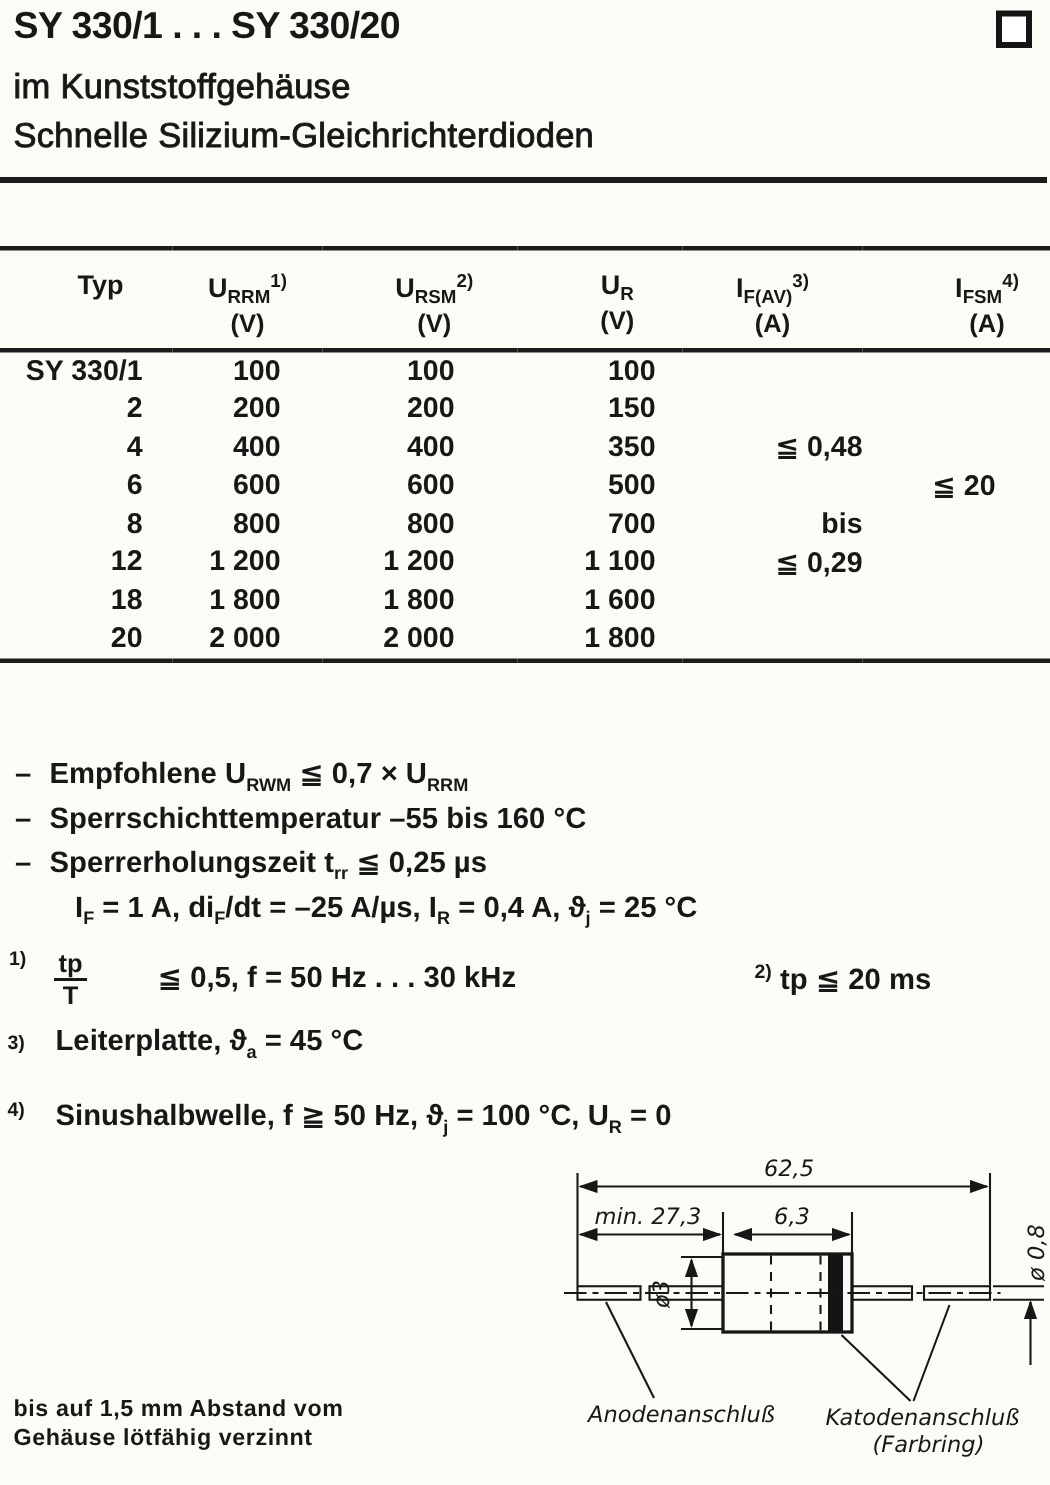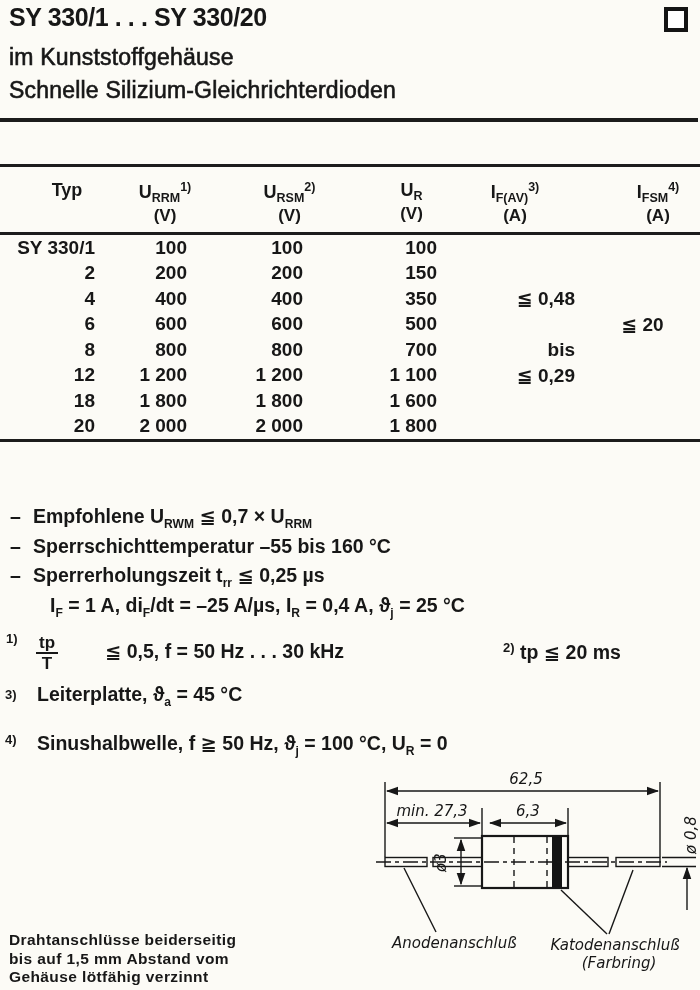--- a/index.html
+++ b/index.html
@@ -231,18 +231,17 @@
 
     <line class="ln" x1="74" y1="110" x2="106" y2="174"></line>
     <text x="62" y="190">Anodenanschluß</text>
     <line class="ln" x1="231" y1="132" x2="277" y2="176"></line>
     <line class="ln" x1="303" y1="112" x2="279" y2="176"></line>
     <text x="285" y="192" text-anchor="middle">Katodenanschluß</text>
     <text x="289" y="210" text-anchor="middle">(Farbring)</text>
   </svg>
 
   <div class="solder-note">
-    <div>Drahtanschlüsse beiderseitig</div>
     <div>bis auf 1,5 mm Abstand vom</div>
     <div>Gehäuse lötfähig verzinnt</div>
   </div>
 
 </div>
 
 </body></html>

